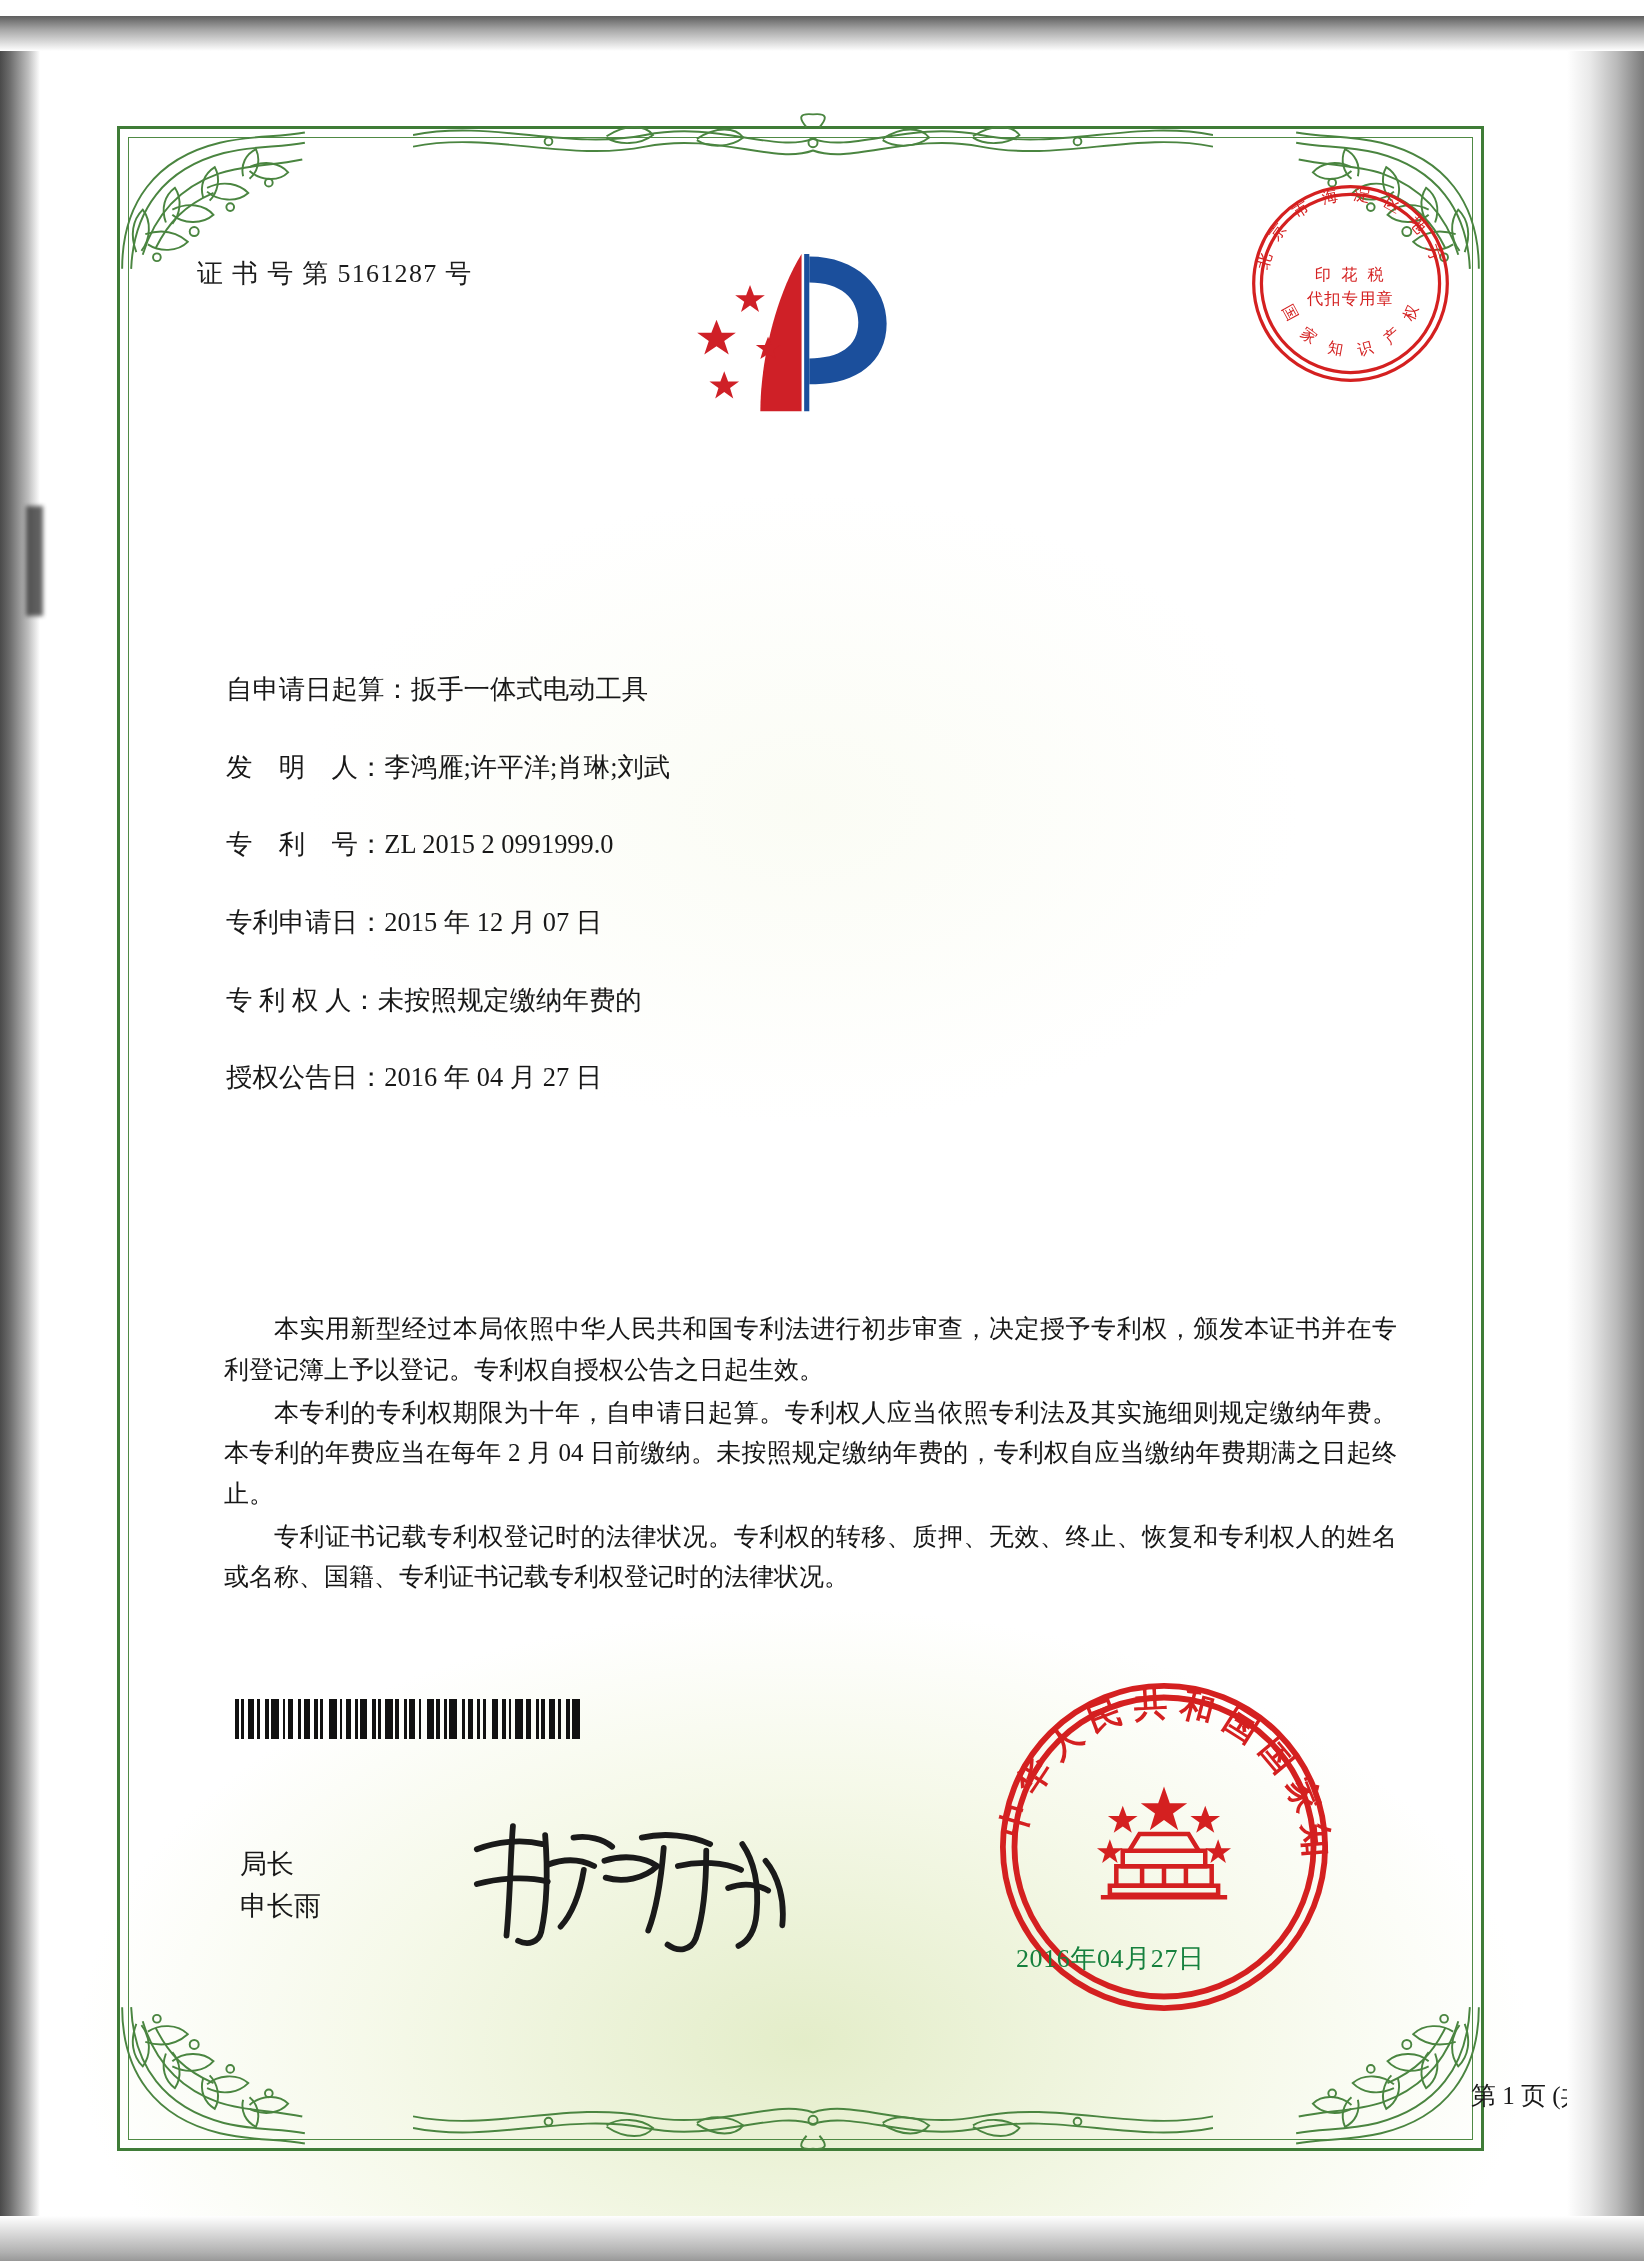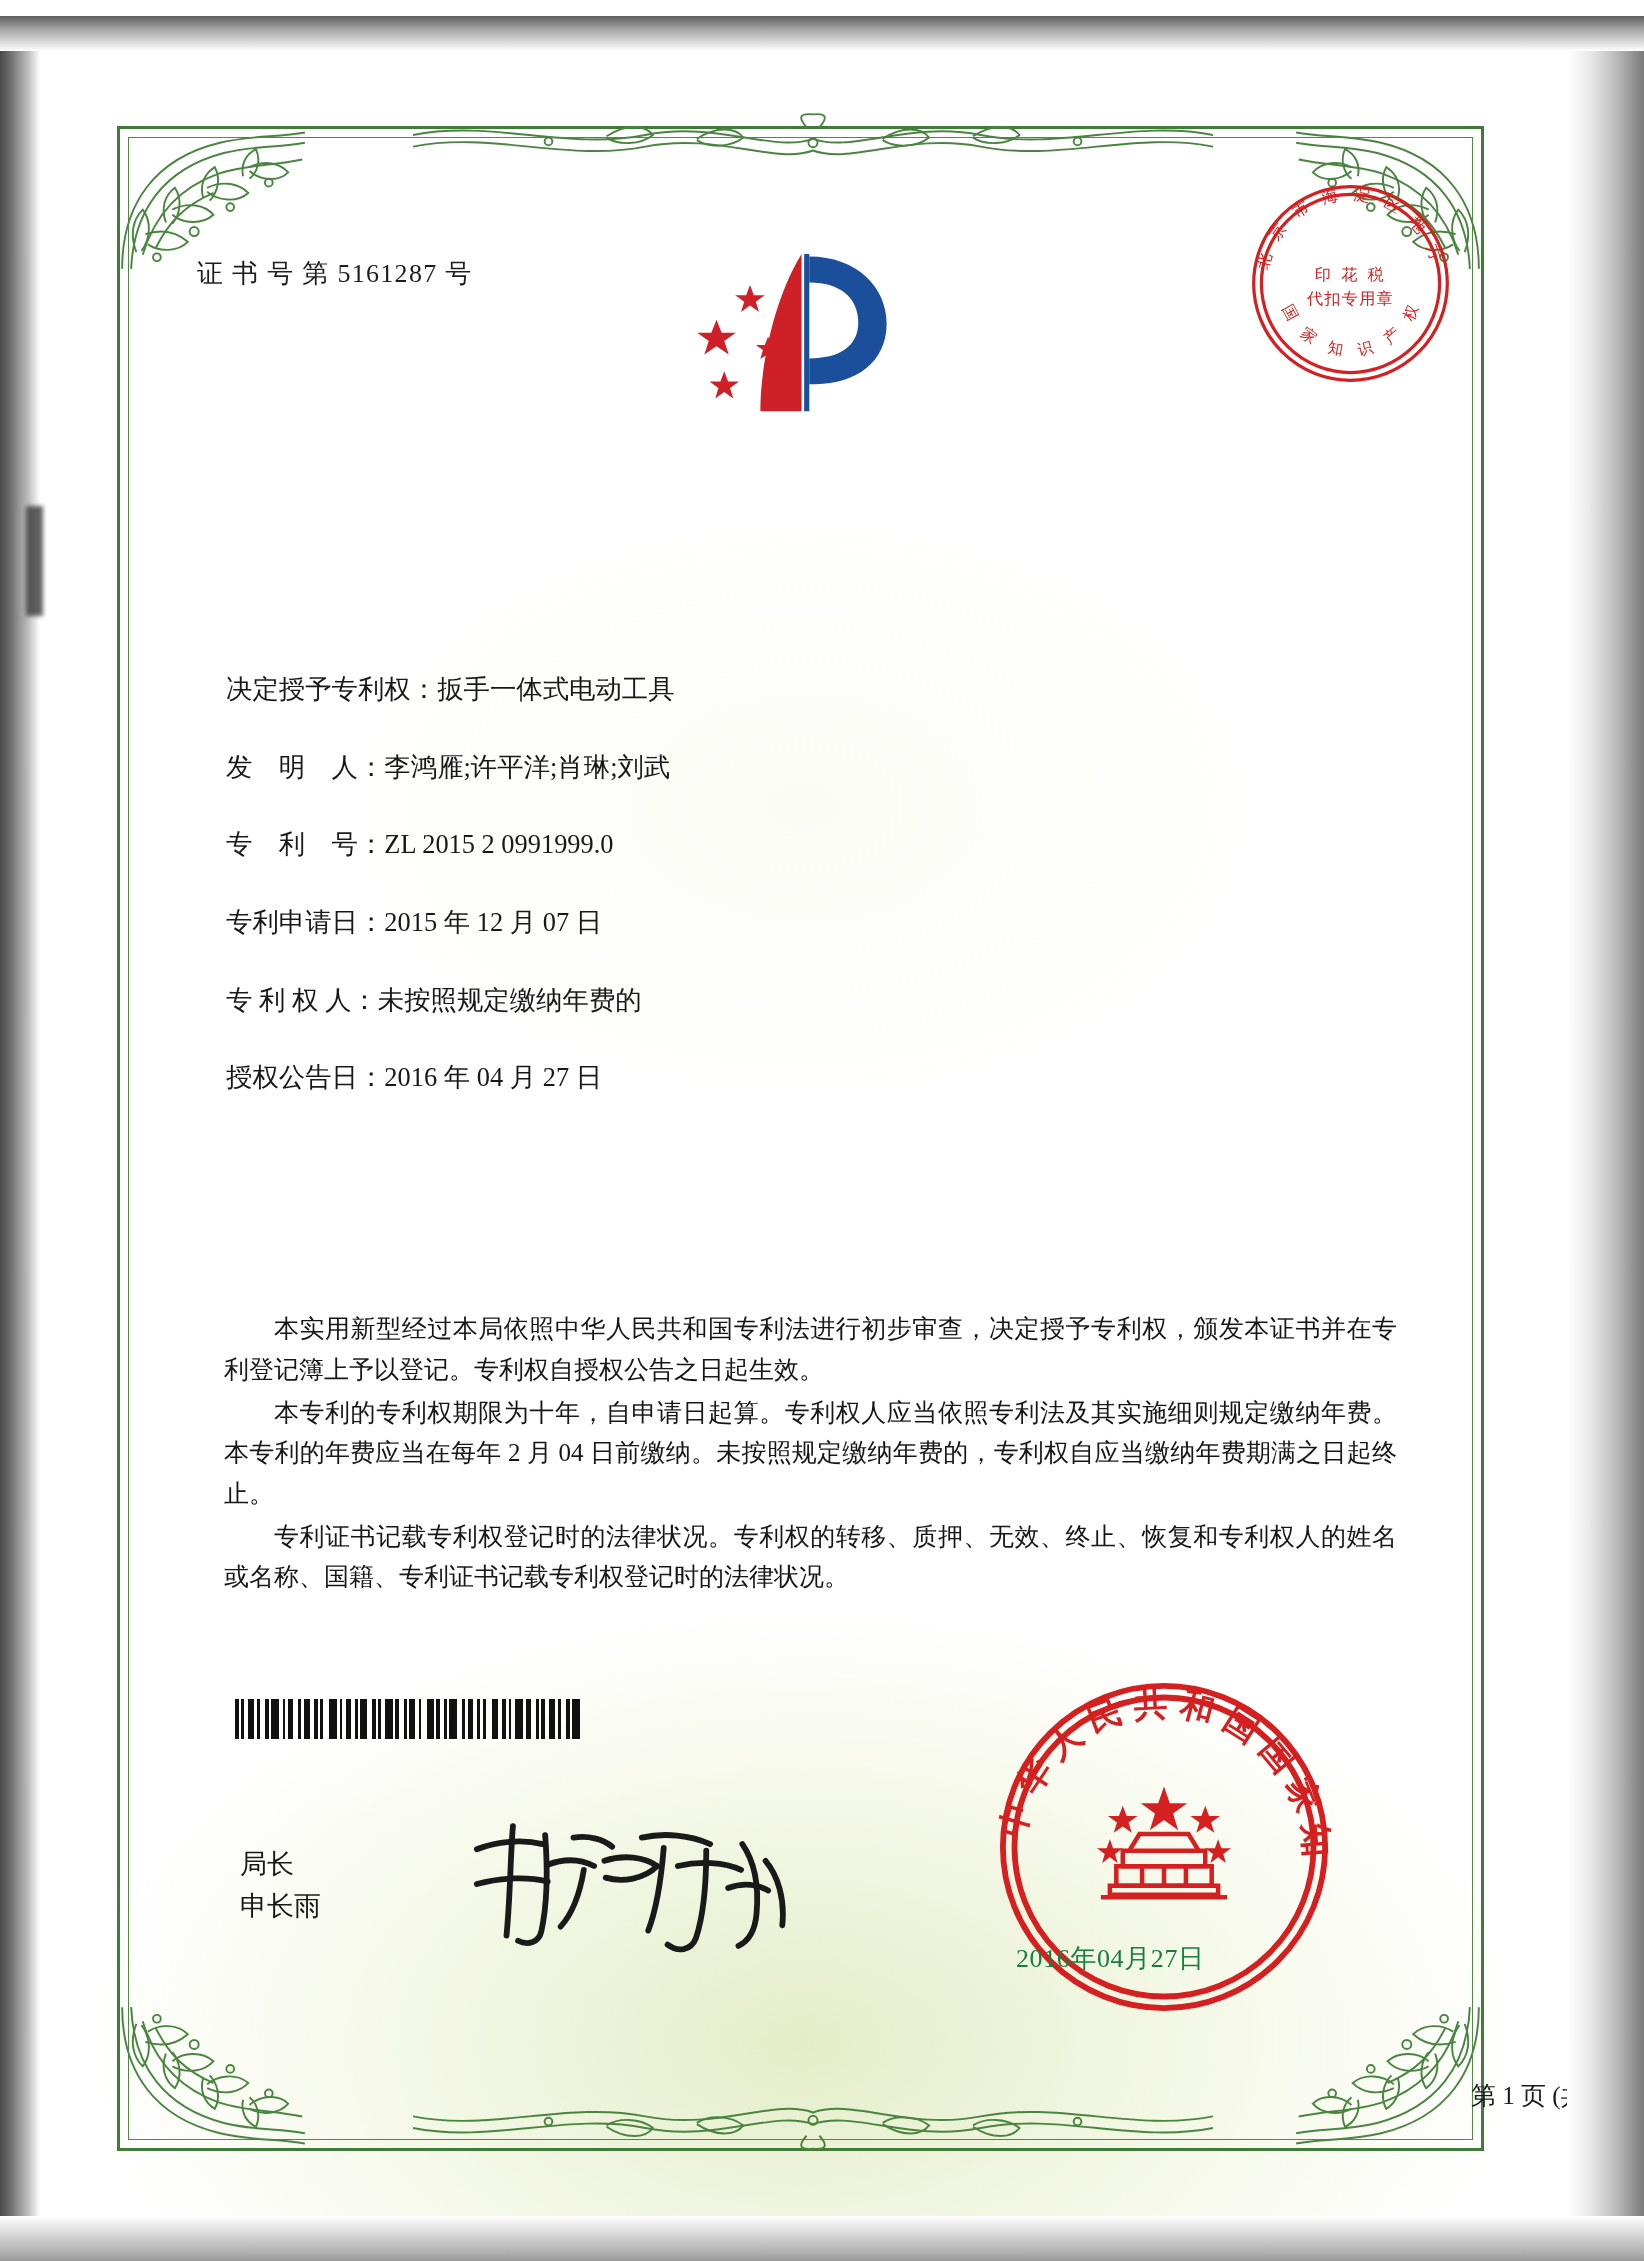--- a/index.html
+++ b/index.html
@@ -404,21 +404,21 @@
       </text>
       <text x="165" y="160" text-anchor="middle" font-size="25" fill="#d42020" font-family="'DejaVu Sans','Liberation Sans',sans-serif" letter-spacing="4">印 花 税</text>
       <text x="165" y="196" text-anchor="middle" font-size="25" fill="#d42020" font-family="'DejaVu Sans','Liberation Sans',sans-serif" letter-spacing="2">代扣专用章</text>
     </svg>
   </div>
 
 
   <div class="fields">
 
     <div class="field-row">
-      <span class="field-label">决定授予专利权：</span><span class="field-value">扳手一体式电动工具</span>
+      <span class="field-label">自申请日起算：</span><span class="field-value">扳手一体式电动工具</span>
     </div>
 
     <div class="field-row">
       <span class="field-label">发　明　人：</span><span class="field-value">李鸿雁;许平洋;肖琳;刘武</span>
     </div>
 
     <div class="field-row">
       <span class="field-label">专　利　号：</span><span class="field-value">ZL 2015 2 0991999.0</span>
     </div>
 

